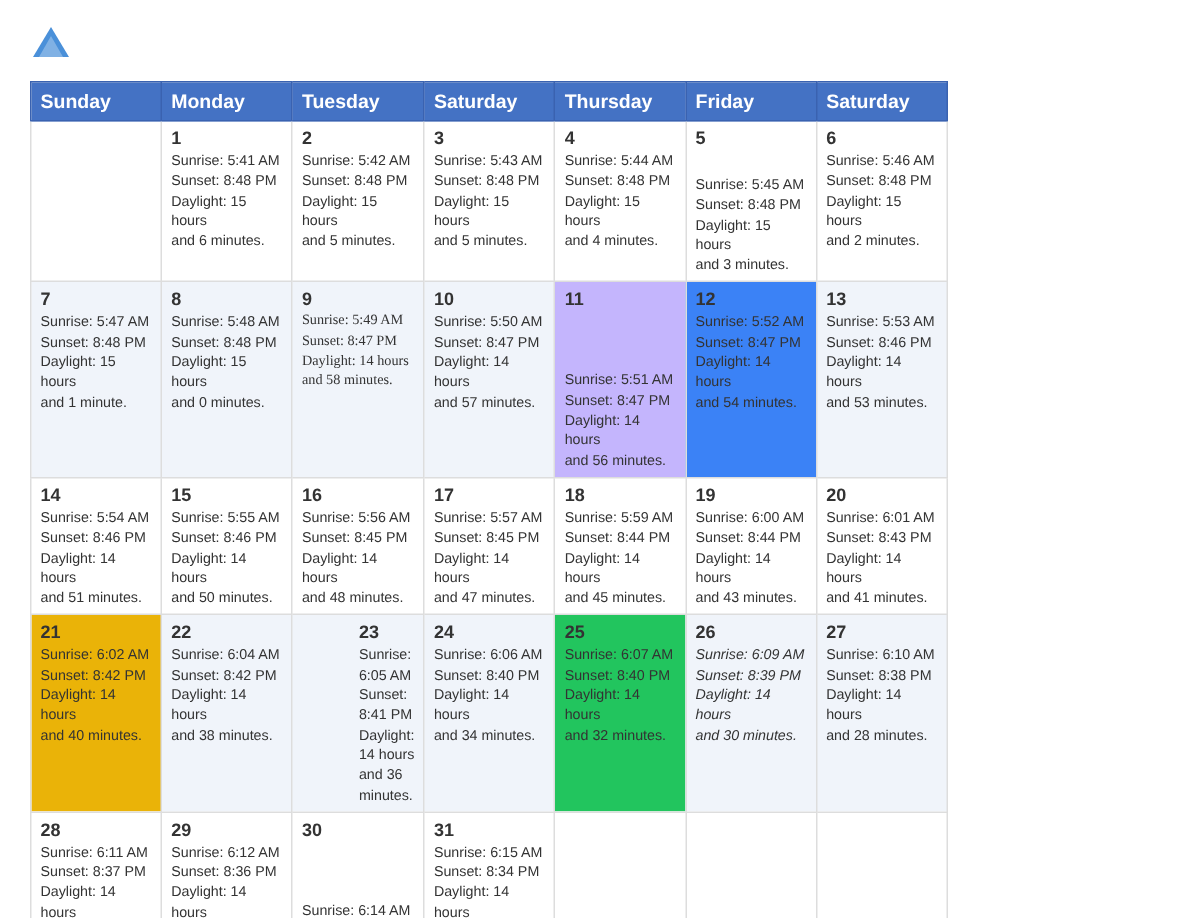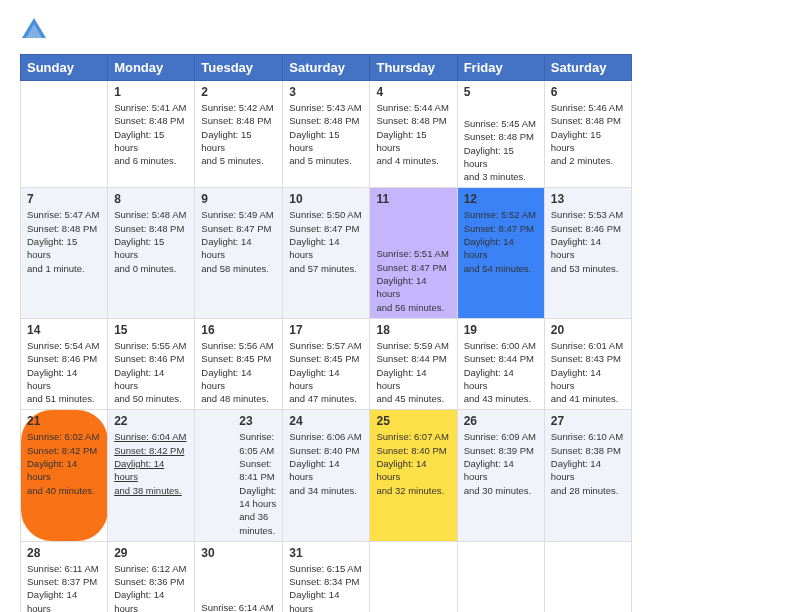--- a/index.html
+++ b/index.html
@@ -185,21 +185,21 @@
           </td>
           <td style="background: rgb(240, 244, 250);">
             <span class="day-number">8</span>
             <div class="day-info" style="white-space: pre-line;">Sunrise: 5:48 AM
 Sunset: 8:48 PM
 Daylight: 15 hours
 and 0 minutes.</div>
           </td>
           <td style="background: rgb(240, 244, 250);">
             <span class="day-number">9</span>
-            <div class="day-info" style="white-space: pre-line;">Sunrise: 5:49 AM
+            <div class="day-info" style="white-space: pre-line; font-family: Liberation Serif, serif;">Sunrise: 5:49 AM
 Sunset: 8:47 PM
 Daylight: 14 hours
 and 58 minutes.</div>
           </td>
           <td style="background: rgb(240, 244, 250); margin-left: 30px;">
             <span class="day-number">10</span>
             <div class="day-info" style="white-space: pre-line;">Sunrise: 5:50 AM
 Sunset: 8:47 PM
 Daylight: 14 hours
 and 57 minutes.</div>
@@ -271,58 +271,58 @@
           </td>
           <td>
             <span class="day-number">20</span>
             <div class="day-info" style="white-space: pre-line;">Sunrise: 6:01 AM
 Sunset: 8:43 PM
 Daylight: 14 hours
 and 41 minutes.</div>
           </td>
         </tr>
         <tr>
-          <td style="background: #f97316; border-radius: 31px;">
+          <td style="background: #eab308;">
             <span class="day-number">21</span>
             <div class="day-info" style="white-space: pre-line;">Sunrise: 6:02 AM
 Sunset: 8:42 PM
 Daylight: 14 hours
 and 40 minutes.</div>
           </td>
           <td style="background: rgb(240, 244, 250);">
             <span class="day-number">22</span>
-            <div class="day-info" style="white-space: pre-line; text-decoration: underline;">Sunrise: 6:04 AM
+            <div class="day-info" style="white-space: pre-line;">Sunrise: 6:04 AM
 Sunset: 8:42 PM
 Daylight: 14 hours
 and 38 minutes.</div>
           </td>
           <td style="background: rgb(240, 244, 250); padding-left: 44px;">
             <span class="day-number">23</span>
             <div class="day-info" style="white-space: pre-line;">Sunrise: 6:05 AM
 Sunset: 8:41 PM
 Daylight: 14 hours
 and 36 minutes.</div>
           </td>
           <td style="background: rgb(240, 244, 250); margin-left: 36px;">
             <span class="day-number">24</span>
             <div class="day-info" style="white-space: pre-line;">Sunrise: 6:06 AM
 Sunset: 8:40 PM
 Daylight: 14 hours
 and 34 minutes.</div>
           </td>
-          <td style="background: #fde047; margin-left: 21px;">
+          <td style="background: #22c55e; margin-left: 21px;">
             <span class="day-number">25</span>
             <div class="day-info" style="white-space: pre-line;">Sunrise: 6:07 AM
 Sunset: 8:40 PM
 Daylight: 14 hours
 and 32 minutes.</div>
           </td>
           <td style="background: rgb(240, 244, 250);">
             <span class="day-number">26</span>
-            <div class="day-info" style="white-space: pre-line;">Sunrise: 6:09 AM
+            <div class="day-info" style="white-space: pre-line; font-style: italic;">Sunrise: 6:09 AM
 Sunset: 8:39 PM
 Daylight: 14 hours
 and 30 minutes.</div>
           </td>
           <td style="background: rgb(240, 244, 250);">
             <span class="day-number">27</span>
             <div class="day-info" style="white-space: pre-line;">Sunrise: 6:10 AM
 Sunset: 8:38 PM
 Daylight: 14 hours
 and 28 minutes.</div>

